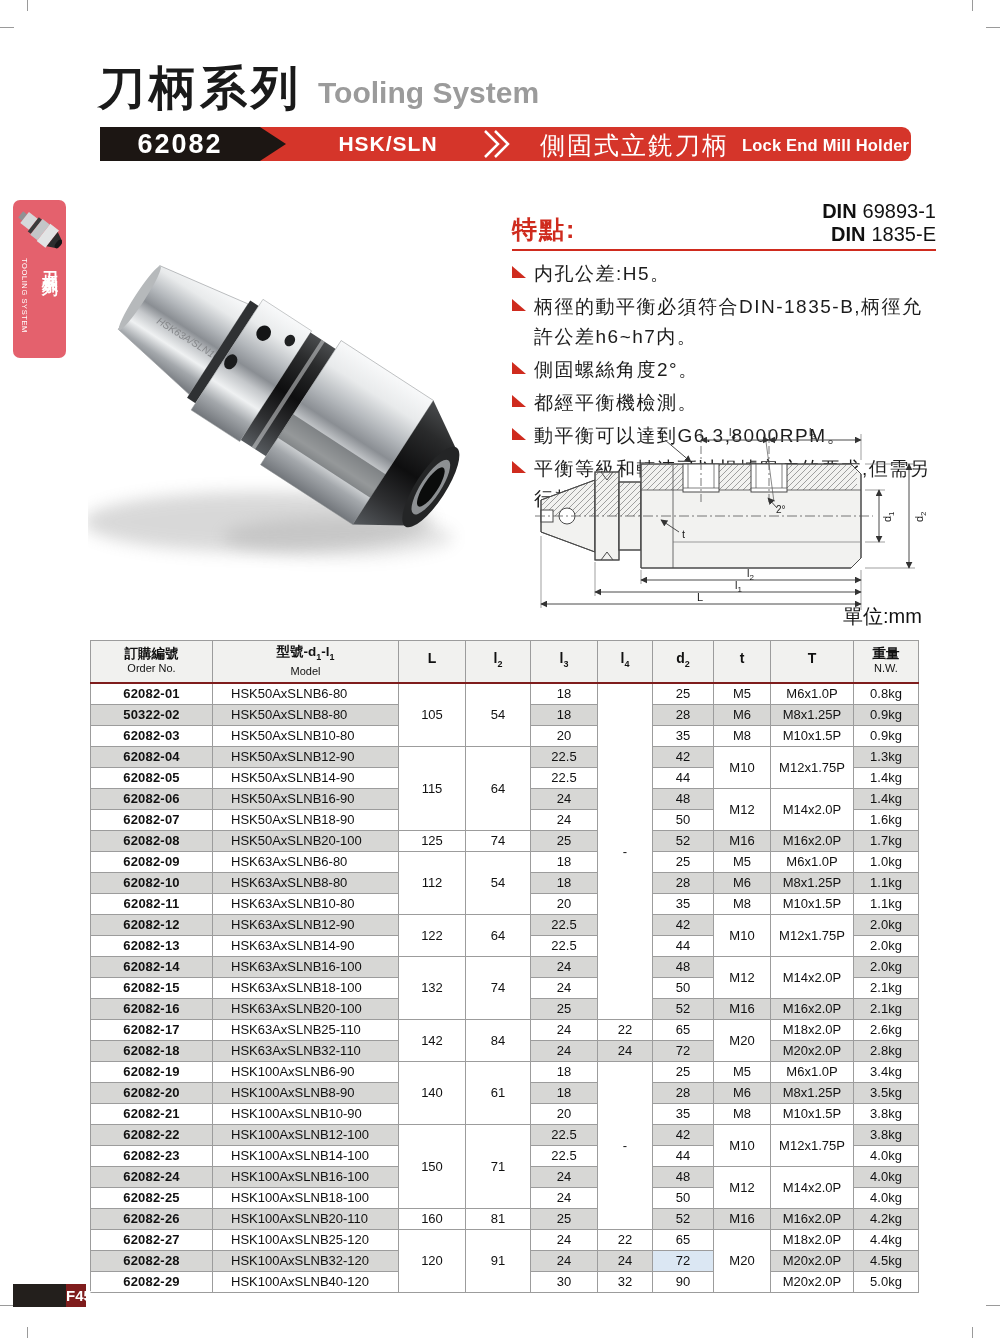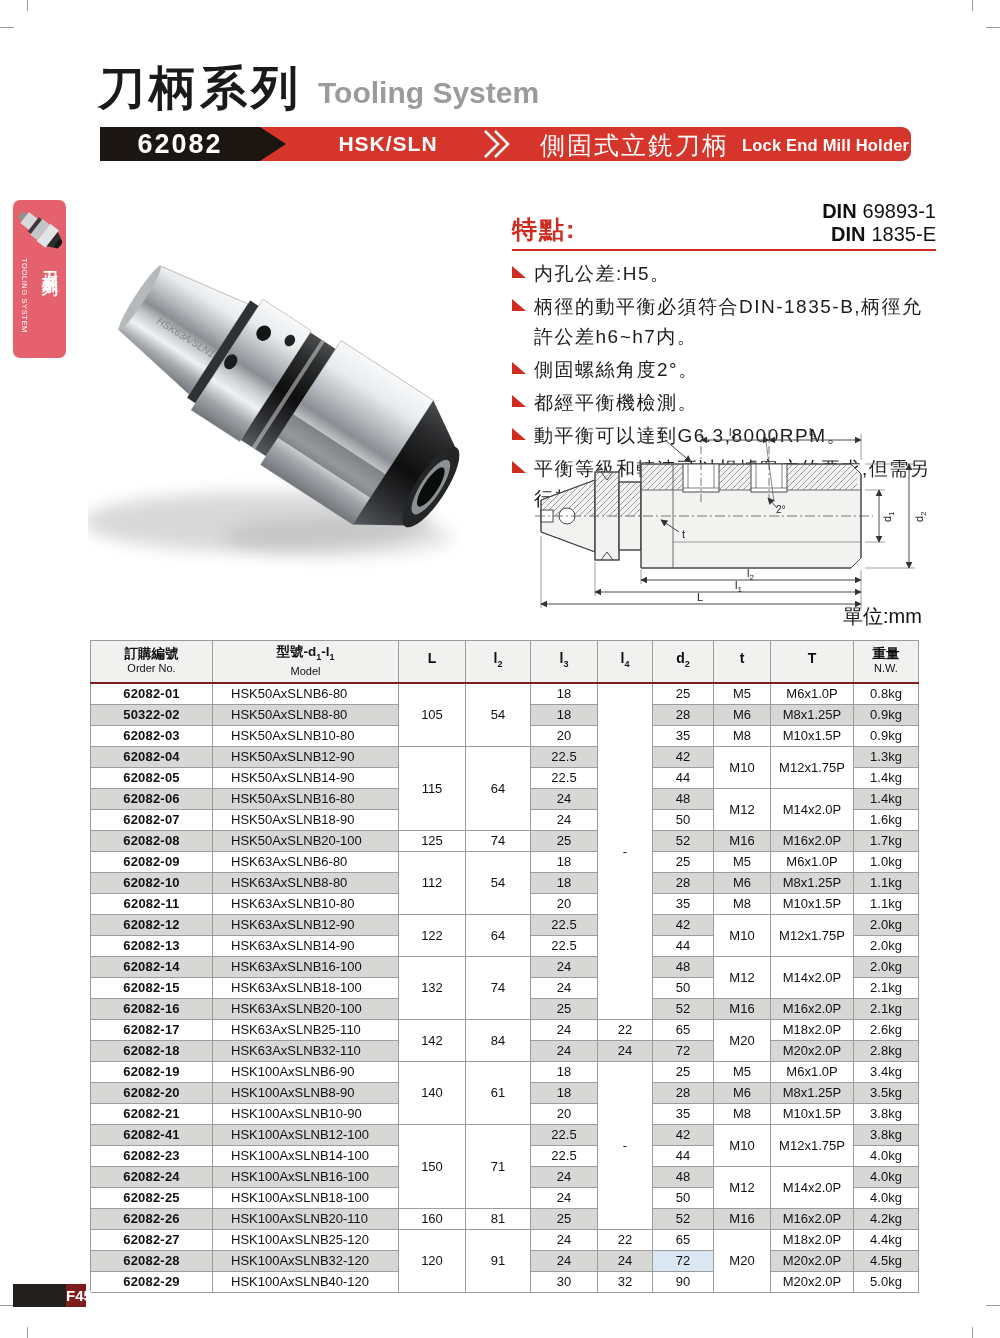--- a/index.html
+++ b/index.html
@@ -359,21 +359,21 @@
         </tr>
         <tr>
           <td class="order">62082-05</td>
           <td class="model">HSK50AxSLNB14-90</td>
           <td class="">22.5</td>
           <td class="">44</td>
           <td class="">1.4kg</td>
         </tr>
         <tr>
           <td class="order gray">62082-06</td>
-          <td class="model gray">HSK50AxSLNB16-80</td>
+          <td class="model gray">HSK50AxSLNB16-90</td>
           <td class="gray">24</td>
           <td class="gray">48</td>
           <td rowspan="2" class="">M12</td>
           <td rowspan="2" class="">M14x2.0P</td>
           <td class="gray">1.4kg</td>
         </tr>
         <tr>
           <td class="order">62082-07</td>
           <td class="model">HSK50AxSLNB18-90</td>
           <td class="">24</td>
@@ -510,21 +510,21 @@
         <tr>
           <td class="order">62082-21</td>
           <td class="model">HSK100AxSLNB10-90</td>
           <td class="">20</td>
           <td class="">35</td>
           <td class="">M8</td>
           <td class="">M10x1.5P</td>
           <td class="">3.8kg</td>
         </tr>
         <tr>
-          <td class="order gray">62082-41</td>
+          <td class="order gray">62082-22</td>
           <td class="model gray">HSK100AxSLNB12-100</td>
           <td rowspan="4" class="">150</td>
           <td rowspan="4" class="">71</td>
           <td class="gray">22.5</td>
           <td class="gray">42</td>
           <td rowspan="2" class="">M10</td>
           <td rowspan="2" class="">M12x1.75P</td>
           <td class="gray">3.8kg</td>
         </tr>
         <tr>

